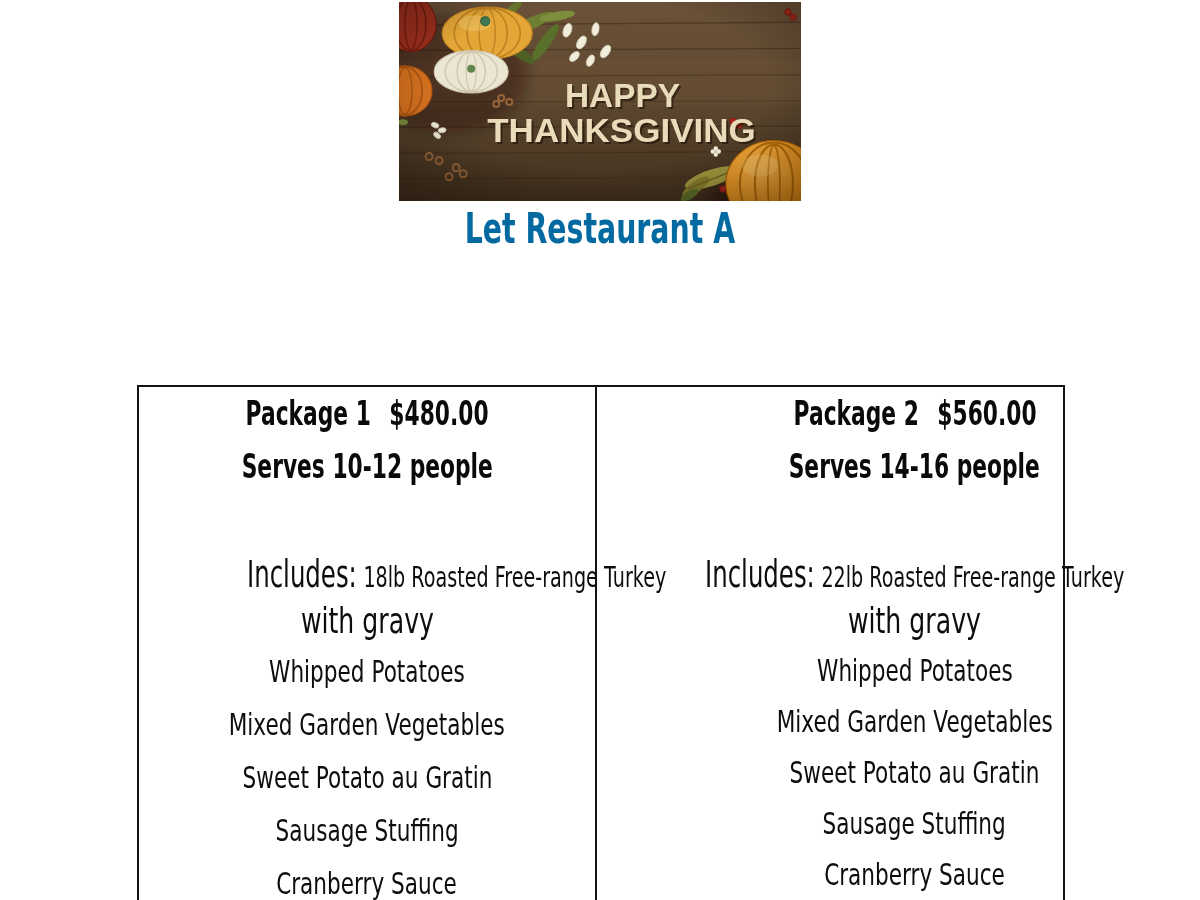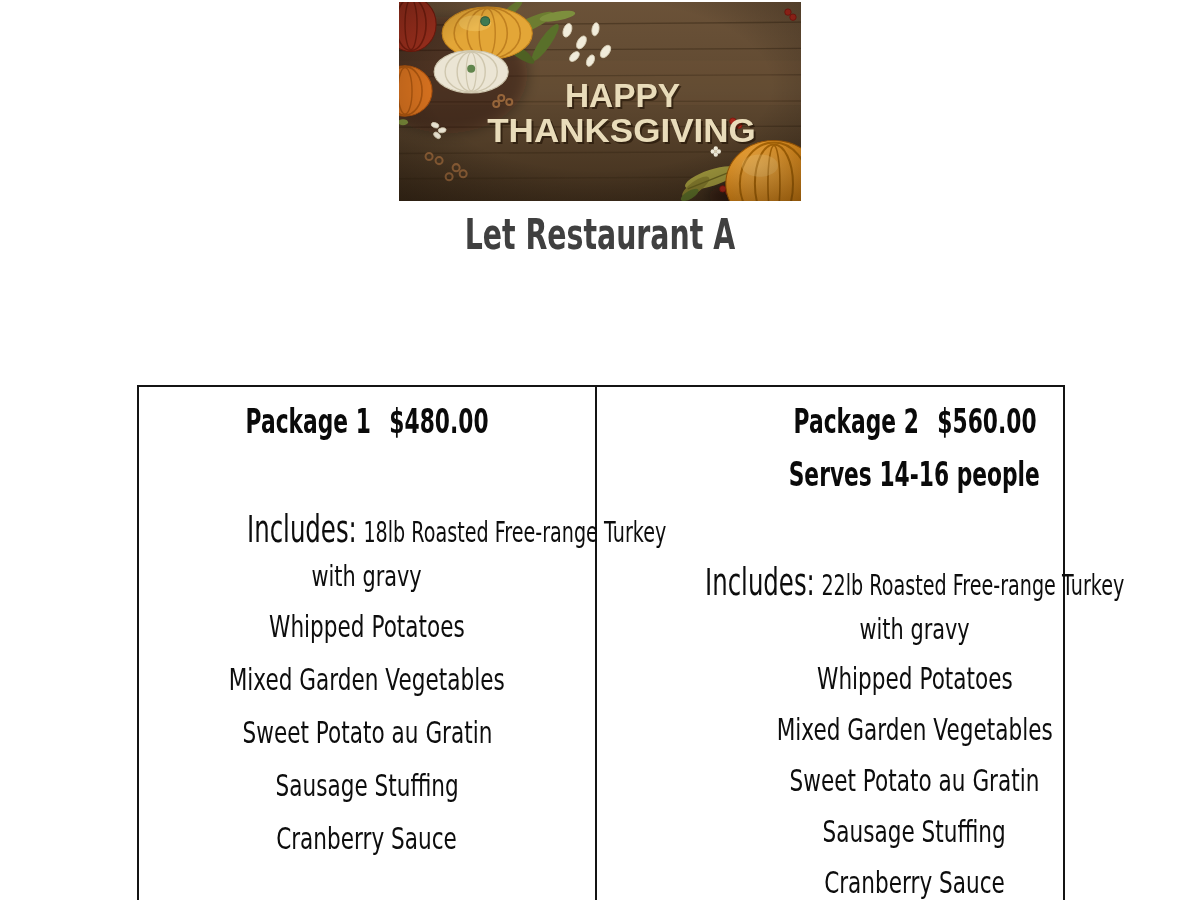--- a/index.html
+++ b/index.html
@@ -24,62 +24,62 @@
   .banner {
     position: absolute;
     left: 399px; top: 2px;
     width: 402px; height: 199px; text-align: right;
   }
   .banner svg { display: block; width: 100%; height: 100%; }
 
   
   .title {
     position: absolute;
-    top: 202px; left: 0;
+    top: 196px; left: 0;
     width: 100%;
     text-align: center;
     font-size: 43px;
     font-weight: 700;
-    color: #404040;
+    color: #0369a1;
   }
   .title .t-line { height: 64px; line-height: 64px; }
 
   
   .menu-table {
     position: absolute;
     left: 137px; top: 385px;
     width: 928px; height: 640px; 
     border: 2px solid #141414;
     display: flex;
     background: #ffffff;
     box-sizing: border-box;
   }
   .cell { box-sizing: border-box; text-align: center; }
   .cell-left  { width: 458px; border-right: 2px solid #141414; }
   .cell-right { flex: 1; }
 
-  .pkg-header { margin-top: 8px; }
+  .pkg-header { }
   .pkg-line {
     font-size: 33px;
     font-weight: 700;
     line-height: 53px;
     color: #0a0a0a;
   }
   .pkg-price { margin-left: 28px; }
 
   .includes-line {
     margin-top: 60px;
     font-size: 29px;
     line-height: 44px;
     text-align: right;
   }
   .inc-label { font-size: 37px; }
   .inc-detail { margin-left: 10px; }
   .gravy-line {
-    font-size: 29px;
+    font-size: 35px;
     line-height: 44px;
   }
 
   .items {
     list-style: none;
     margin: 2px 0 0 0;
     padding: 0;
     font-size: 30px;
   }
   .cell-left  .items li { line-height: 53px; }
@@ -235,20 +235,23 @@
   </div>
 </div>
 
 <div class="menu-table">
 
   <div class="cell cell-left">
     <div class="pkg-header">
       <div class="pkg-line">
         <span class="cx" style="--sx:0.66"><span>Package 1</span><span class="pkg-price">$480.00</span></span>
       </div>
+      <div class="pkg-line">
+        <span class="cx" style="--sx:0.66">Serves 10-12 people</span>
+      </div>
     </div>
     <div class="includes-line">
       <span class="cx" style="--sx:0.66"><span class="inc-label">Includes:</span><span class="inc-detail">18lb Roasted Free-range Turkey</span></span>
     </div>
     <div class="gravy-line">
       <span class="cx" style="--sx:0.72">with gravy</span>
     </div>
     <ul class="items">
       <li><span class="cx" style="--sx:0.72">Whipped Potatoes</span></li>
       <li><span class="cx" style="--sx:0.72">Mixed Garden Vegetables</span></li>

